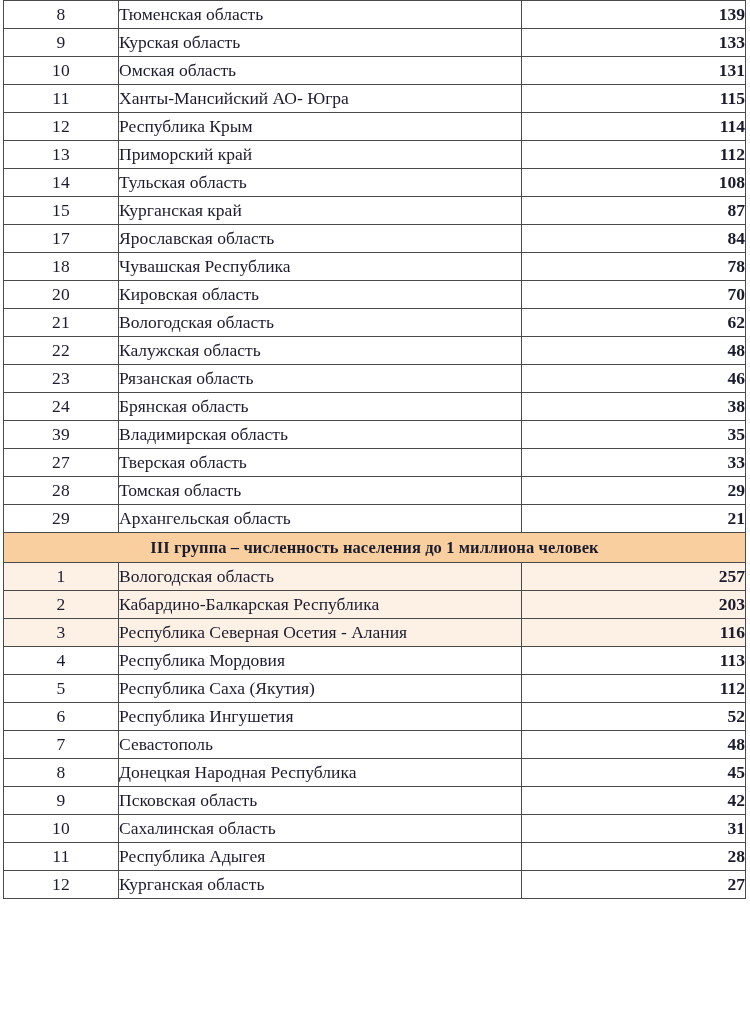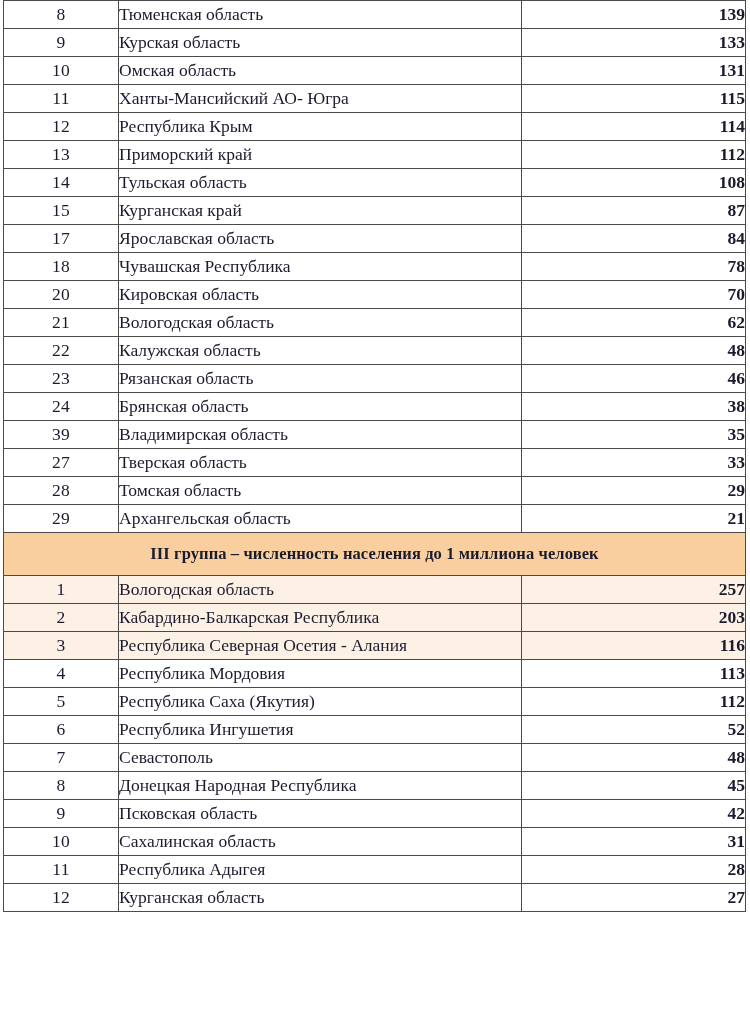--- a/index.html
+++ b/index.html
@@ -65,21 +65,21 @@
   td.cell-value {
     text-align: right;
     font-weight: bold;
   }
 
   tr.group-row td.group-header {
     background: #F9CF9F;
     text-align: center;
     font-weight: bold;
     font-size: 16.5px;
-    height: 43px;
+    height: 30px;
     letter-spacing: 0.1px;
     border: 1px solid #4a4a4a;
   }
 
   tr.tinted td {
     background: #FDF1E6;
   }
 </style>
 </head>
 <body>

